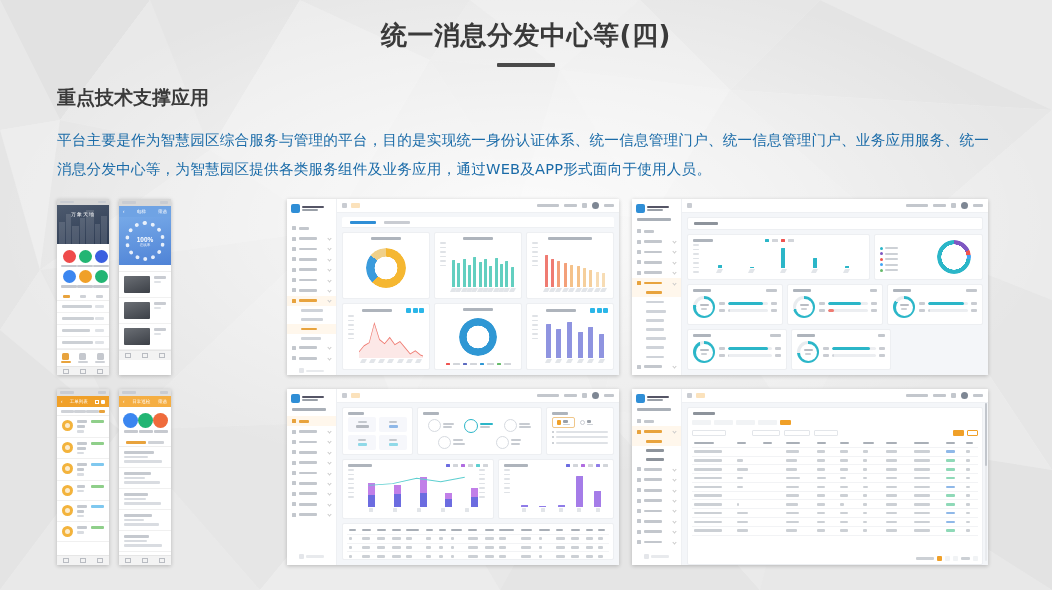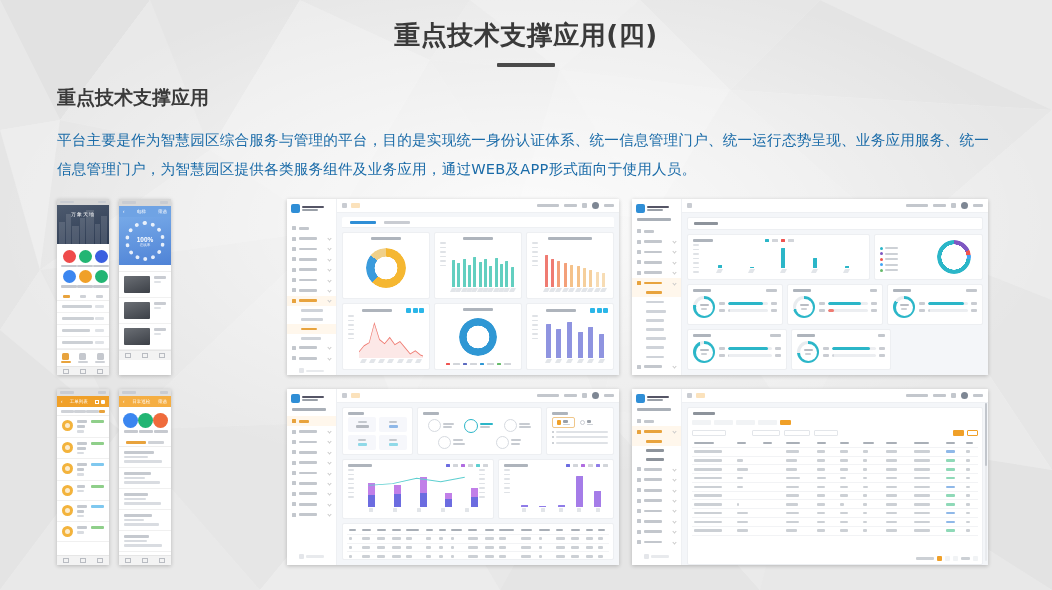--- a/index.html
+++ b/index.html
@@ -241,26 +241,26 @@
     <polygon points="600,410 760,590 800,430" fill="#eaeaea"></polygon>
     <polygon points="800,430 760,590 1052,590" fill="#e8e8e8"></polygon>
     <polygon points="800,430 1052,590 1052,470" fill="#e3e3e3"></polygon>
   </g>
 </svg>
 <div id="bg-vignette"></div>
 
 <div id="page">
 
   <div class="title-wrap">
-    <div class="page-title">重点技术支撑应用(四)</div>
+    <div class="page-title">统一消息分发中心等(四)</div>
     <div class="title-rule"></div>
   </div>
 
   <div class="section-title">重点技术支撑应用</div>
-  <div class="body-copy">平台主要是作为智慧园区综合服务与管理的平台，目的是实现统一身份认证体系、统一信息管理门户、统一运行态势呈现、业务应用服务、统一信息管理门户，为智慧园区提供各类服务组件及业务应用，通过WEB及APP形式面向于使用人员。</div>
+  <div class="body-copy">平台主要是作为智慧园区综合服务与管理的平台，目的是实现统一身份认证体系、统一信息管理门户、统一信息管理门户、业务应用服务、统一消息分发中心等，为智慧园区提供各类服务组件及业务应用，通过WEB及APP形式面向于使用人员。</div>
 
   <div class="gallery">
 
     <div class="shot" style="left:57px;top:0;width:52px;height:176px">
       <div class="phone">
         <div class="statusbar">
           <span class="ph" style="width:14px"></span>
             <span class="ph" style="width:8px"></span>
         </div>
         <div class="hero">

